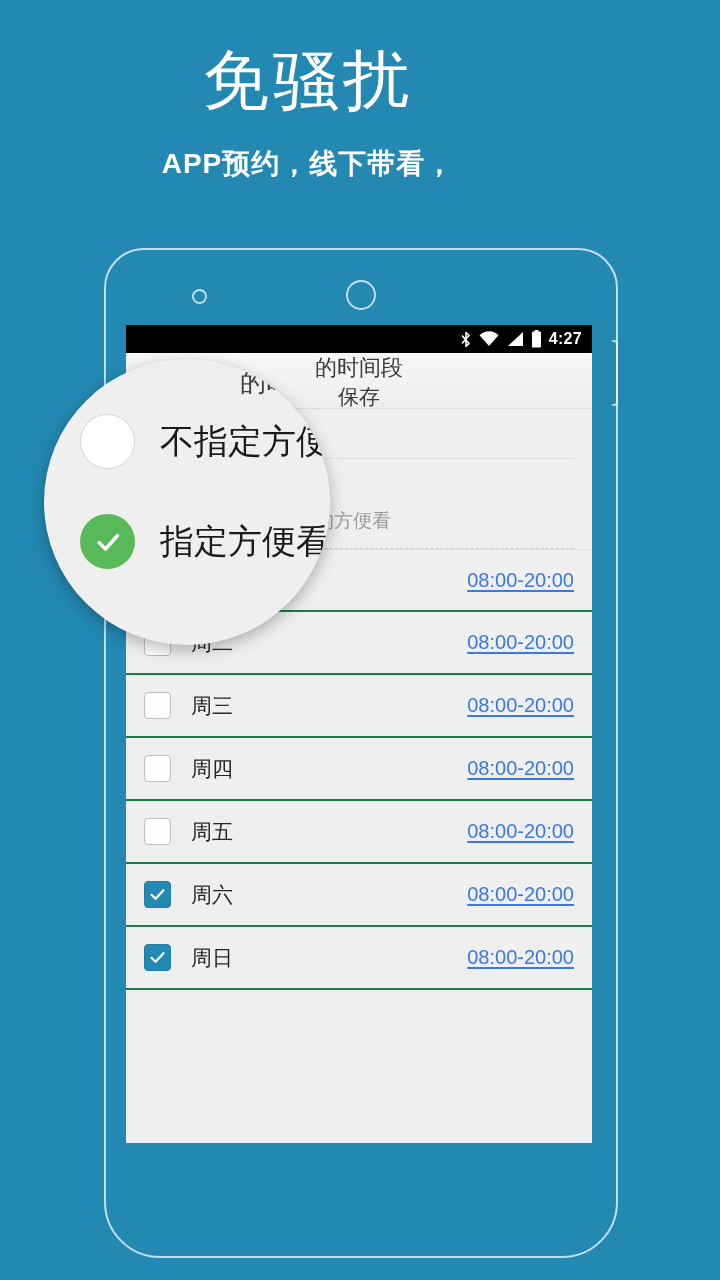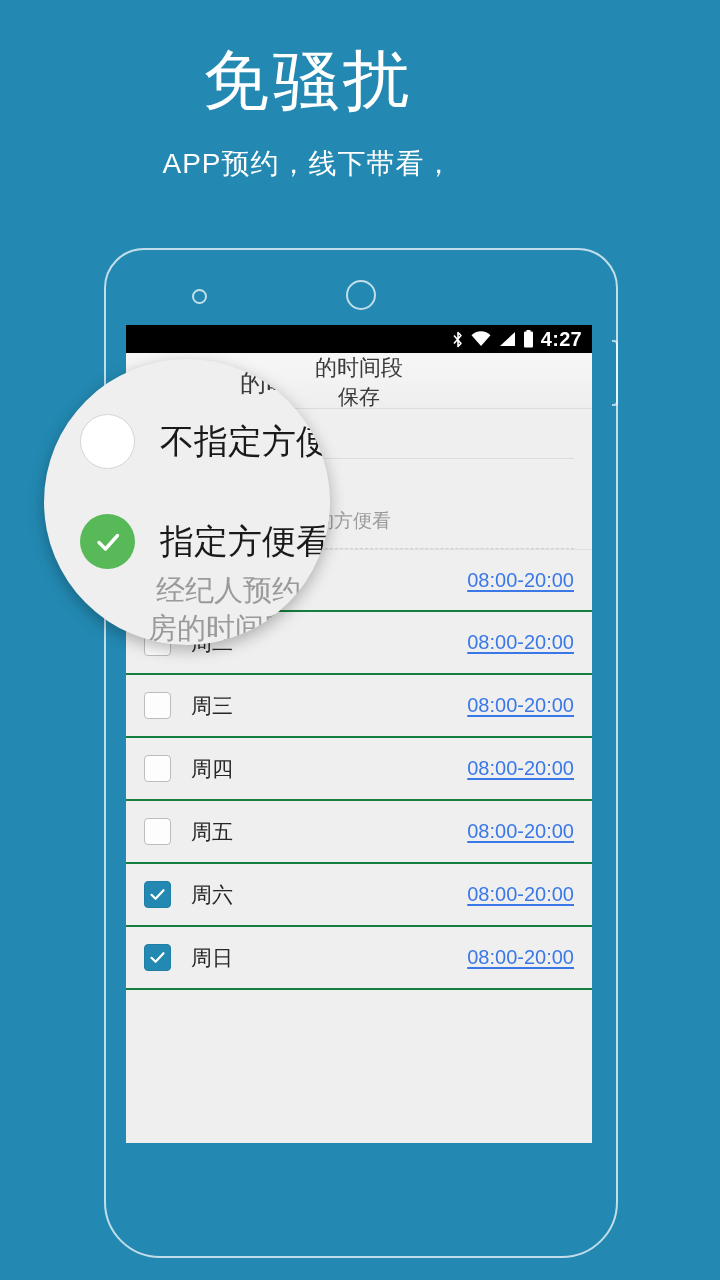--- a/index.html
+++ b/index.html
@@ -19,21 +19,21 @@
     line-height:80px;
     color:#ffffff;
     font-weight:400;
     letter-spacing:4px;
   }
   .promo-sub {
     margin-top:24px;
     font-size:28px;
     line-height:40px;
     color:#ffffff;
-    font-weight:400;
+    font-weight:700;
     letter-spacing:1px;
   }
   .promo-sub div { white-space:nowrap; }
 
   
   .phone {
     position:absolute;
     left:104px; top:248px;
     width:514px; height:1010px;
     border:2px solid rgba(255,255,255,.72);
@@ -65,21 +65,21 @@
     width:466px; height:818px;
     background:#efefef;
     overflow:hidden;
   }
   .statusbar {
     height:28px; background:#000000;
     display:flex; align-items:center; justify-content:flex-end;
     padding-right:10px; gap:7px;
   }
   .sb-icon { display:flex; align-items:center; }
-  .sb-time { color:#ffffff; font-size:20px; font-weight:700; letter-spacing:.3px; }
+  .sb-time { color:#ffffff; font-size:16px; font-weight:700; letter-spacing:.3px; }
 
   
   .appbar {
     height:56px;
     background:linear-gradient(#f7f7f7,#eeeeee);
     border-bottom:1px solid #dcdcdc;
     display:flex; align-items:center; justify-content:space-between;
     padding:0 18px;
     flex-direction:column;
   }
@@ -282,20 +282,16 @@
 
       <div class="mag-opt bot">
         <span class="radio-on">
           <svg width="32" height="32" viewBox="0 0 32 32">
             <path d="M7 16.5 L13.5 23 L25.5 9.5" stroke="#fff" stroke-width="3.4" fill="none" stroke-linecap="round" stroke-linejoin="round"></path>
           </svg>
         </span>
         <span class="mag-label">指定方便看房</span>
       </div>
 
-      <div class="mag-desc">
-        <div>经纪人预约</div>
-        <div>房的时间段</div>
-      </div>
     </div>
   </div>
 
 </div>
 
 </body></html>

